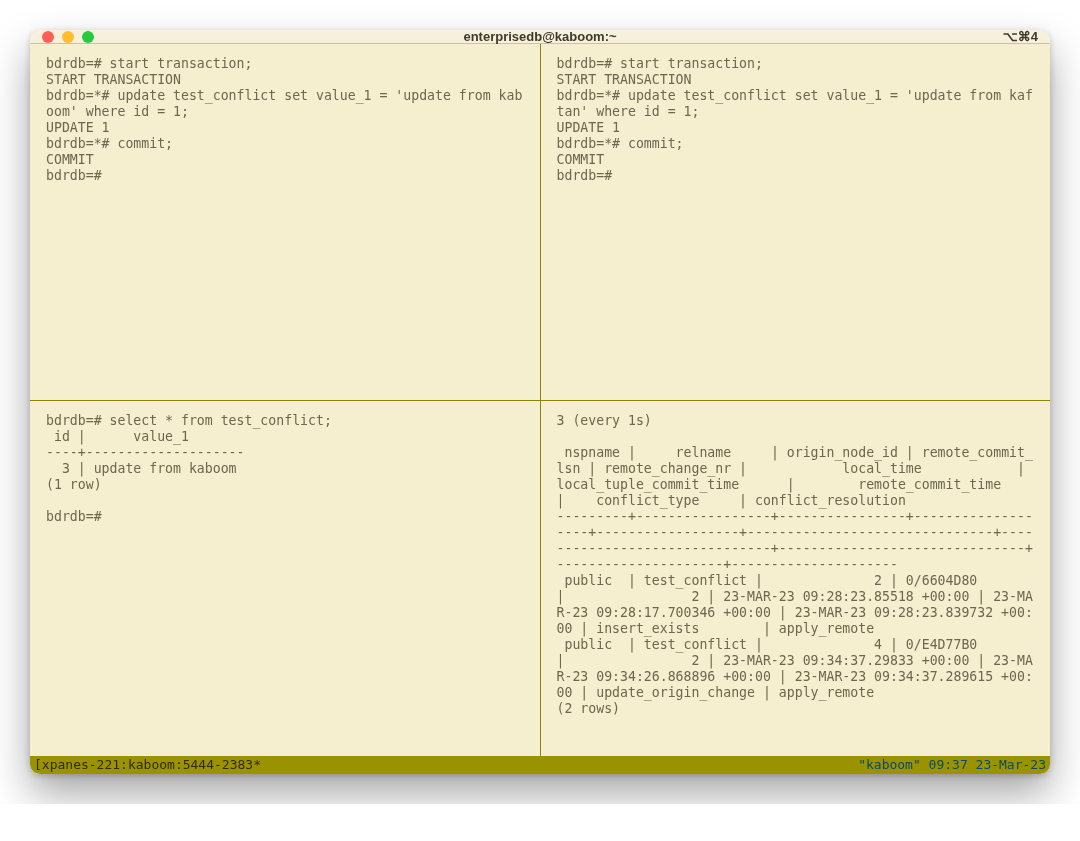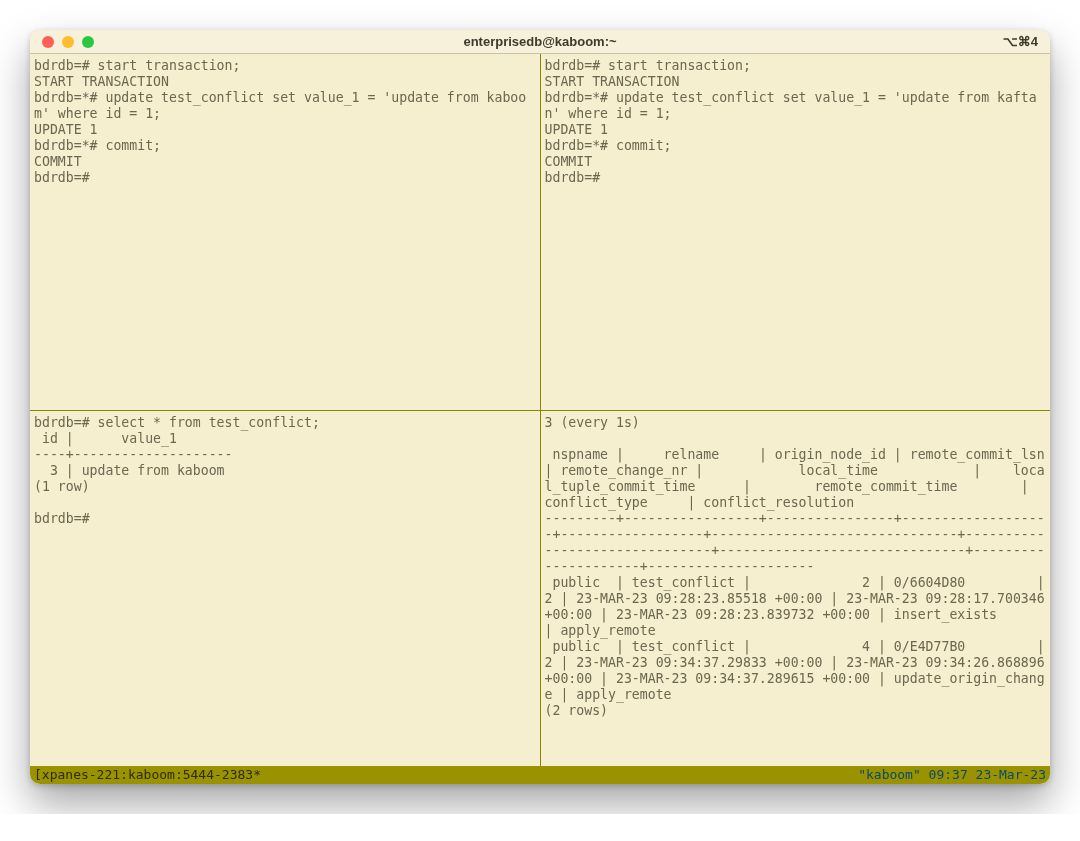--- a/index.html
+++ b/index.html
@@ -12,21 +12,21 @@
     font-family: ui-monospace, "SF Mono", Menlo, Consolas, monospace;
   }
   .window {
     width: 1020px;
     background: #f5eecf;
     border-radius: 10px;
     box-shadow: 0 20px 40px rgba(0,0,0,0.35), 0 2px 6px rgba(0,0,0,0.2);
     overflow: hidden;
   }
   .titlebar {
-    height: 24px;
+    height: 14px;
     background: #f7f1dc;
     border-bottom: 1px solid #c9c2a5;
     display: flex;
     align-items: center;
     padding: 0 12px;
     position: relative;
   }
   .traffic {
     display: flex;
     gap: 8px;
@@ -59,27 +59,28 @@
     display: flex;
     flex-direction: column;
     background: #f5eecf;
   }
   .row {
     display: flex;
     flex: 1;
   }
   .pane {
     flex: 1;
-    padding: 4px 4px;
+    padding: 4px 16px;
     font-size: 13.2px;
     line-height: 16px;
     color: #6c6750;
     white-space: pre-wrap;
     word-break: break-all;
     overflow: hidden;
+    margin-top: 8px;
   }
   .vdivider {
     width: 1px;
     background: #8c8403;
   }
   .hdivider {
     height: 1px;
     background: #8c8403;
   }
   .statusbar {

